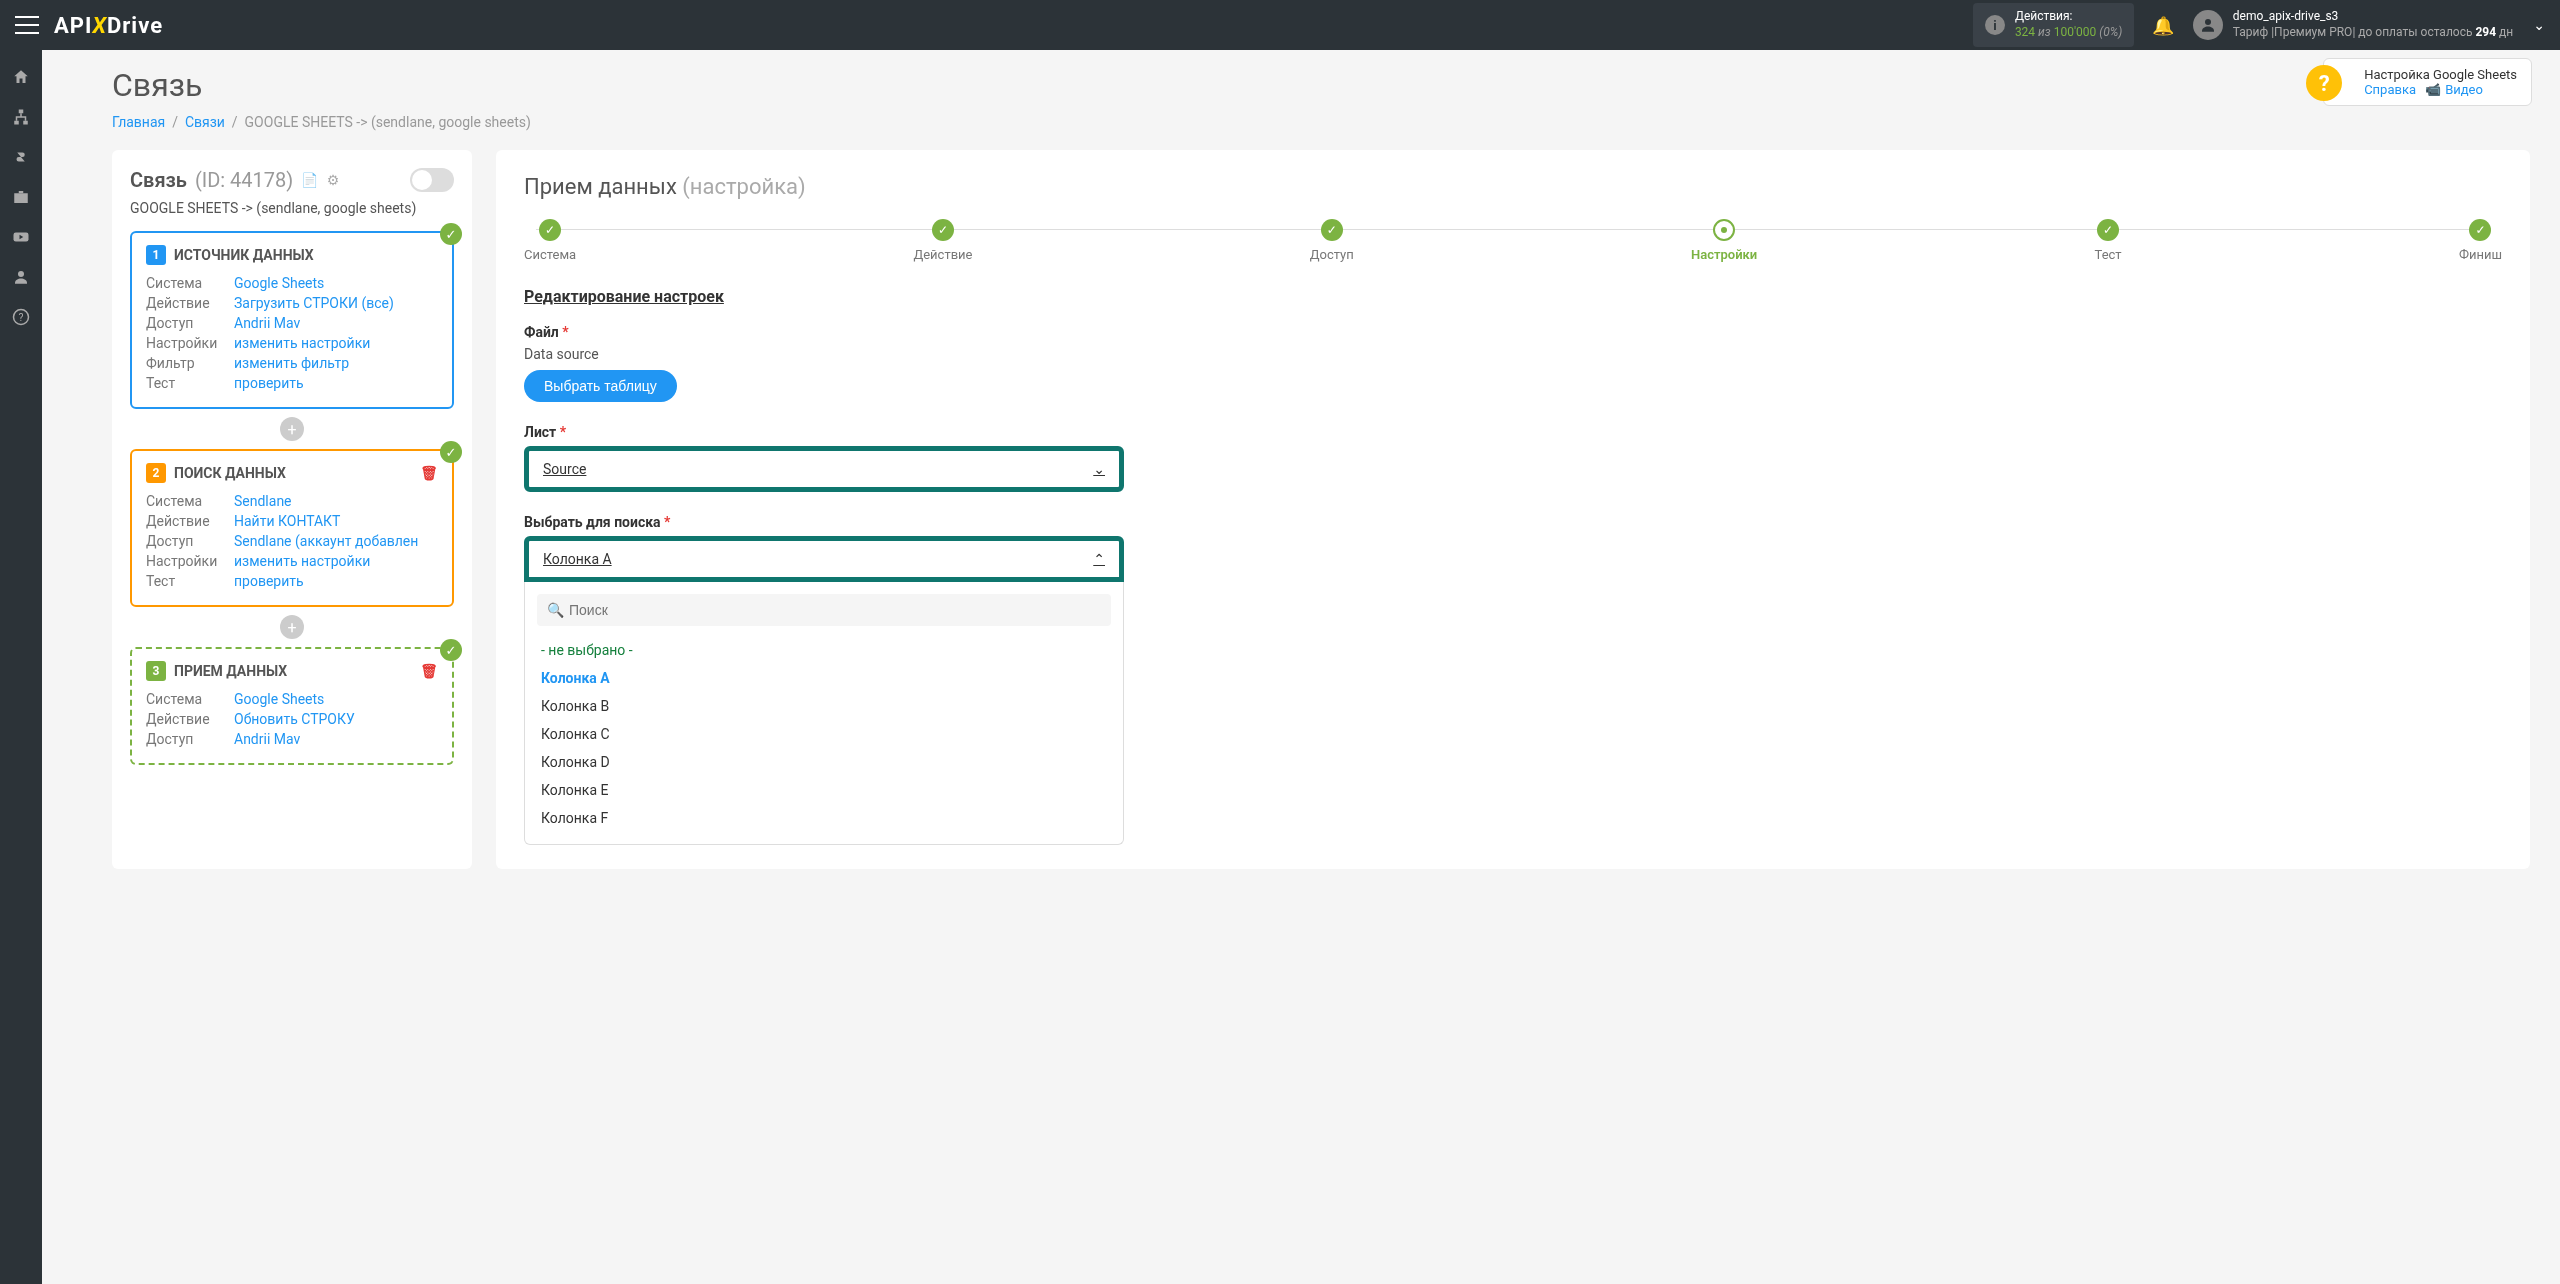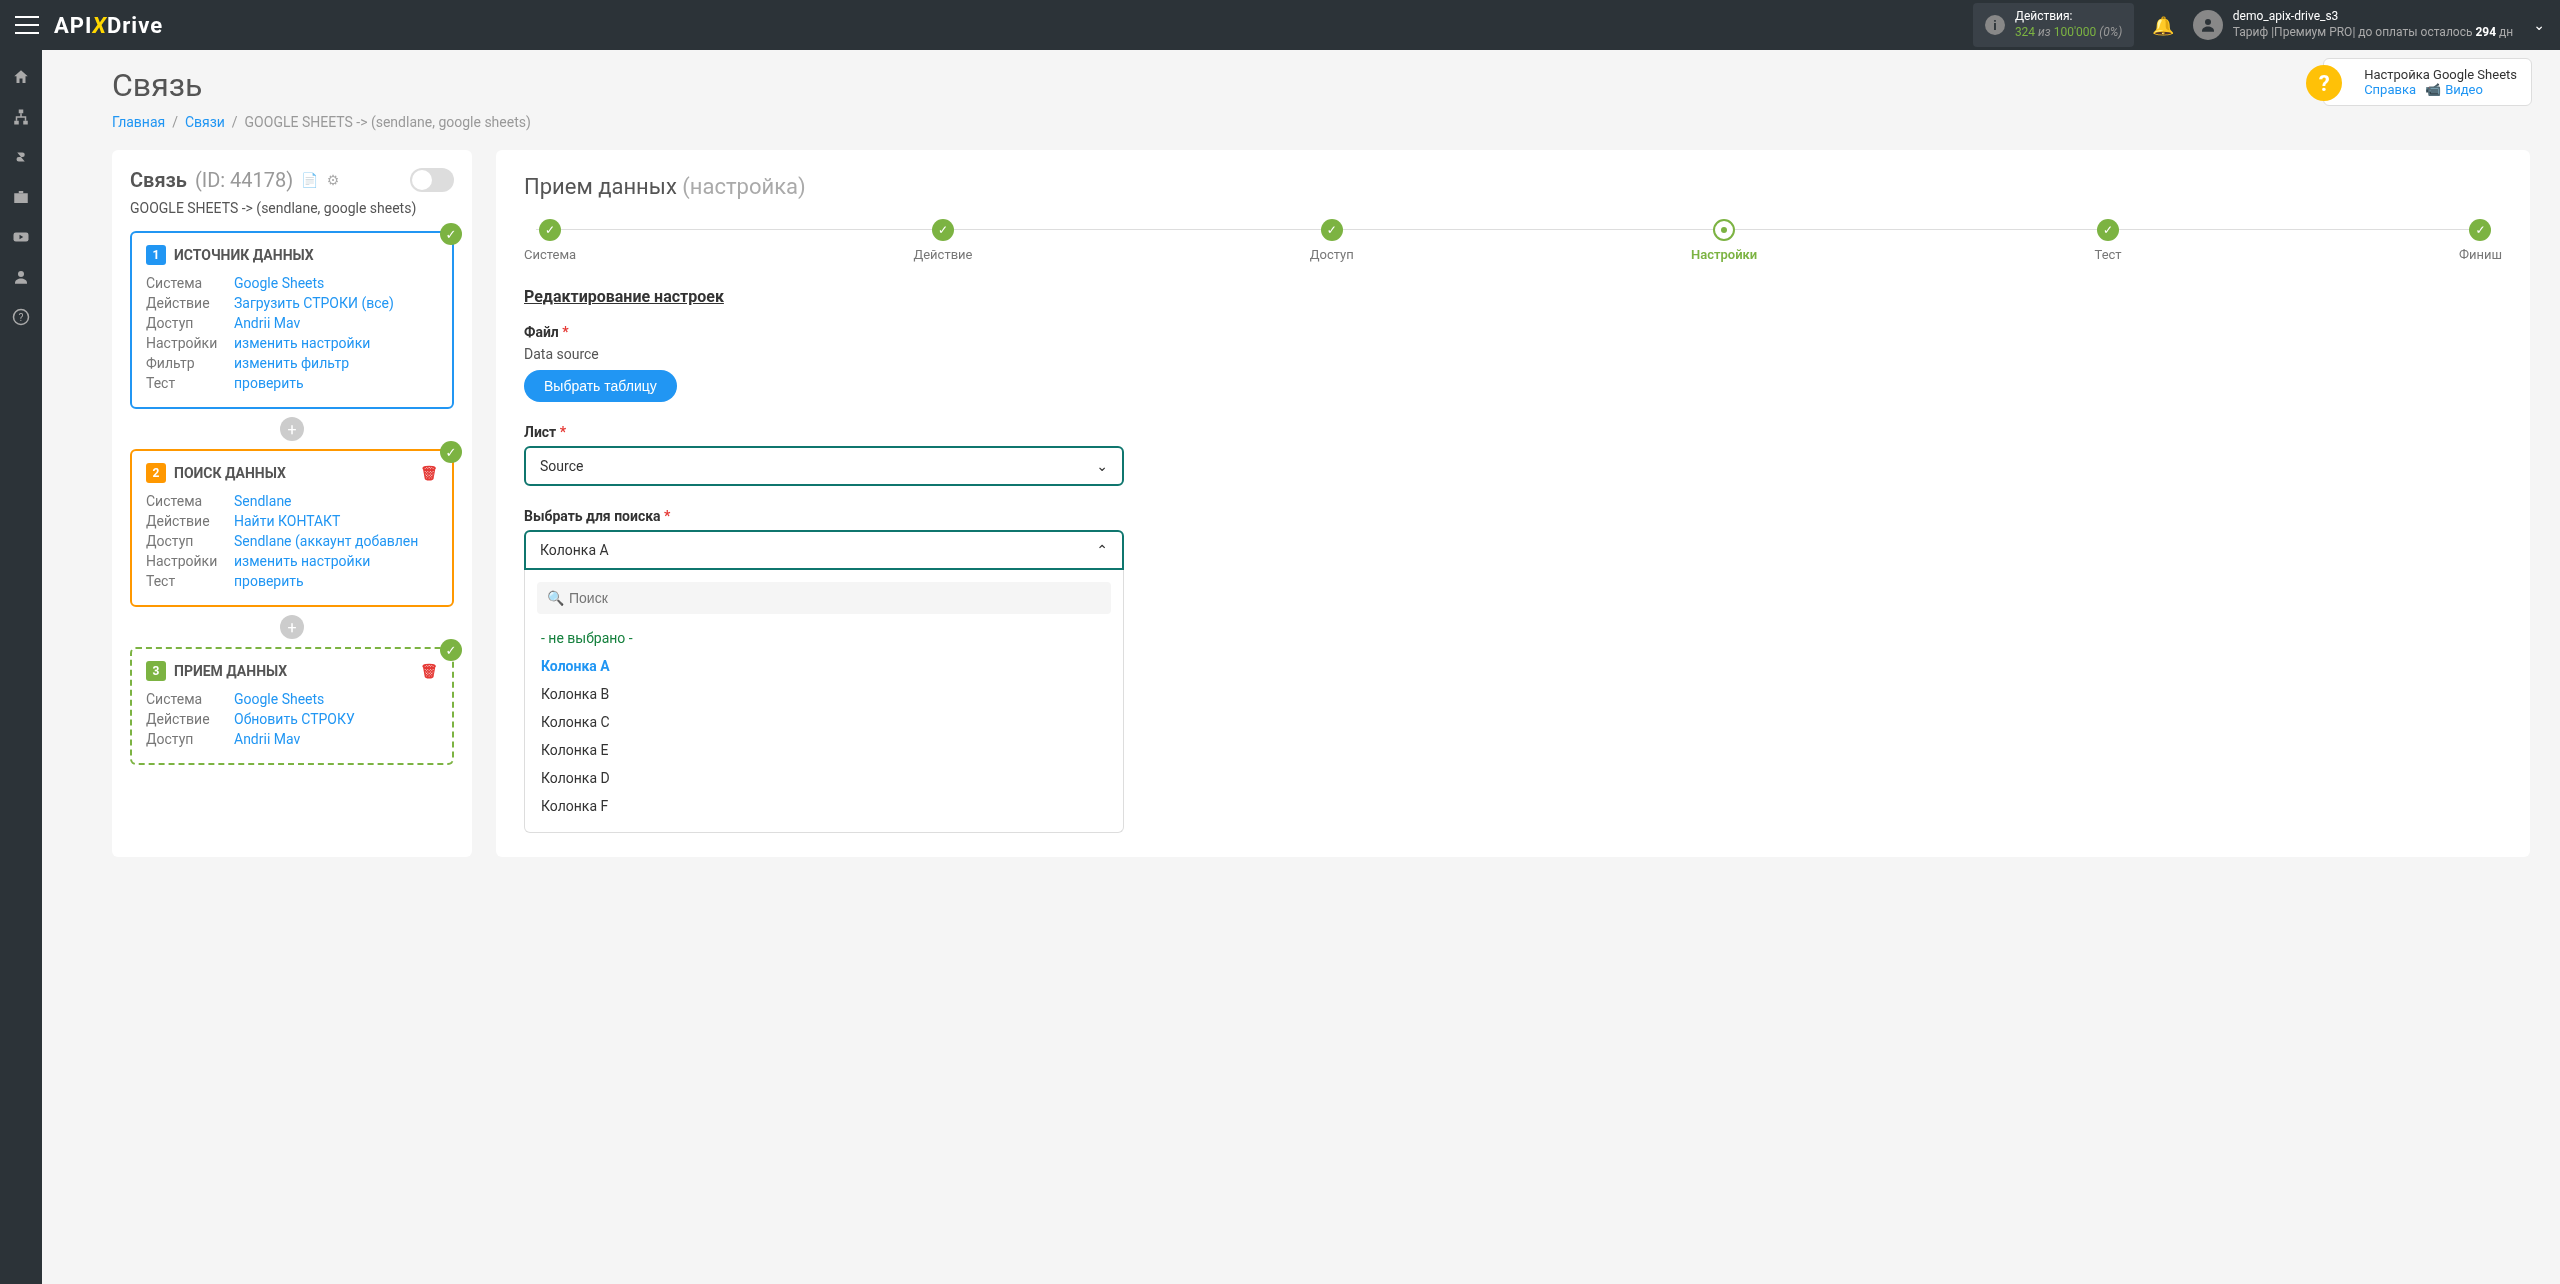--- a/index.html
+++ b/index.html
@@ -65,21 +65,21 @@
 .step { display: flex; flex-direction: column; align-items: center; gap: 6px; font-size: 13px; color: #777; position: relative; z-index: 1; }
 .step .circle { width: 22px; height: 22px; border-radius: 50%; background: #7cb342; color: #fff; display: flex; align-items: center; justify-content: center; font-size: 12px; }
 .step.active .circle { background: #fff; border: 2px solid #7cb342; }
 .step.active .circle::after { content: ''; width: 6px; height: 6px; background: #7cb342; border-radius: 50%; }
 .step.active { color: #7cb342; font-weight: 600; }
 .section-title { font-size: 16px; font-weight: 700; text-decoration: underline; margin-bottom: 18px; }
 .field-label { font-size: 14px; font-weight: 700; margin-bottom: 6px; }
 .field-label .req { color: #e53935; }
 .field-value { font-size: 14px; color: #555; margin-bottom: 8px; }
 .btn-blue { background: #2196f3; color: #fff; border: none; border-radius: 20px; padding: 8px 20px; font-size: 14px; cursor: pointer; margin-bottom: 22px; }
-.select-box { border: 2px solid #0f766e; border-radius: 6px; padding: 10px 14px; display: flex; justify-content: space-between; align-items: center; cursor: pointer; width: 600px; margin-bottom: 22px; }
+.select-box { border: 5px solid #0f766e; border-radius: 6px; padding: 10px 14px; display: flex; justify-content: space-between; align-items: center; cursor: pointer; width: 600px; margin-bottom: 22px; text-decoration: underline; }
 .select-box.open { border-radius: 6px 6px 0 0; margin-bottom: 0; width: 600px; }
 .dropdown-panel { border: 1px solid #ddd; border-top: none; border-radius: 0 0 6px 6px; padding: 12px; width: 600px; }
 .search-input { width: 100%; border: none; background: #f5f5f5; border-radius: 4px; padding: 8px 12px 8px 32px; font-size: 14px; margin-bottom: 10px; }
 .search-wrap { position: relative; }
 .search-wrap .sicon { position: absolute; left: 10px; top: 8px; color: #999; }
 .option { padding: 6px 4px; cursor: pointer; font-size: 14px; }
 .option.muted { color: #15803d; }
 .option.selected { color: #2196f3; font-weight: 700; }
 </style>
 </head>
@@ -332,20 +332,20 @@
       <div class="dropdown-panel">
         <div class="search-wrap">
           <span class="sicon">🔍</span>
           <input class="search-input" placeholder="Поиск" style="">
         </div>
         <div id="options">
             <div class="option muted">- не выбрано -</div>
             <div class="option selected">Колонка A</div>
             <div class="option ">Колонка B</div>
             <div class="option ">Колонка C</div>
+            <div class="option ">Колонка D</div>
             <div class="option ">Колонка E</div>
-            <div class="option ">Колонка D</div>
             <div class="option ">Колонка F</div>
           </div>
       </div>
     </div>
   </div>
 </div>
 
 </body></html>

